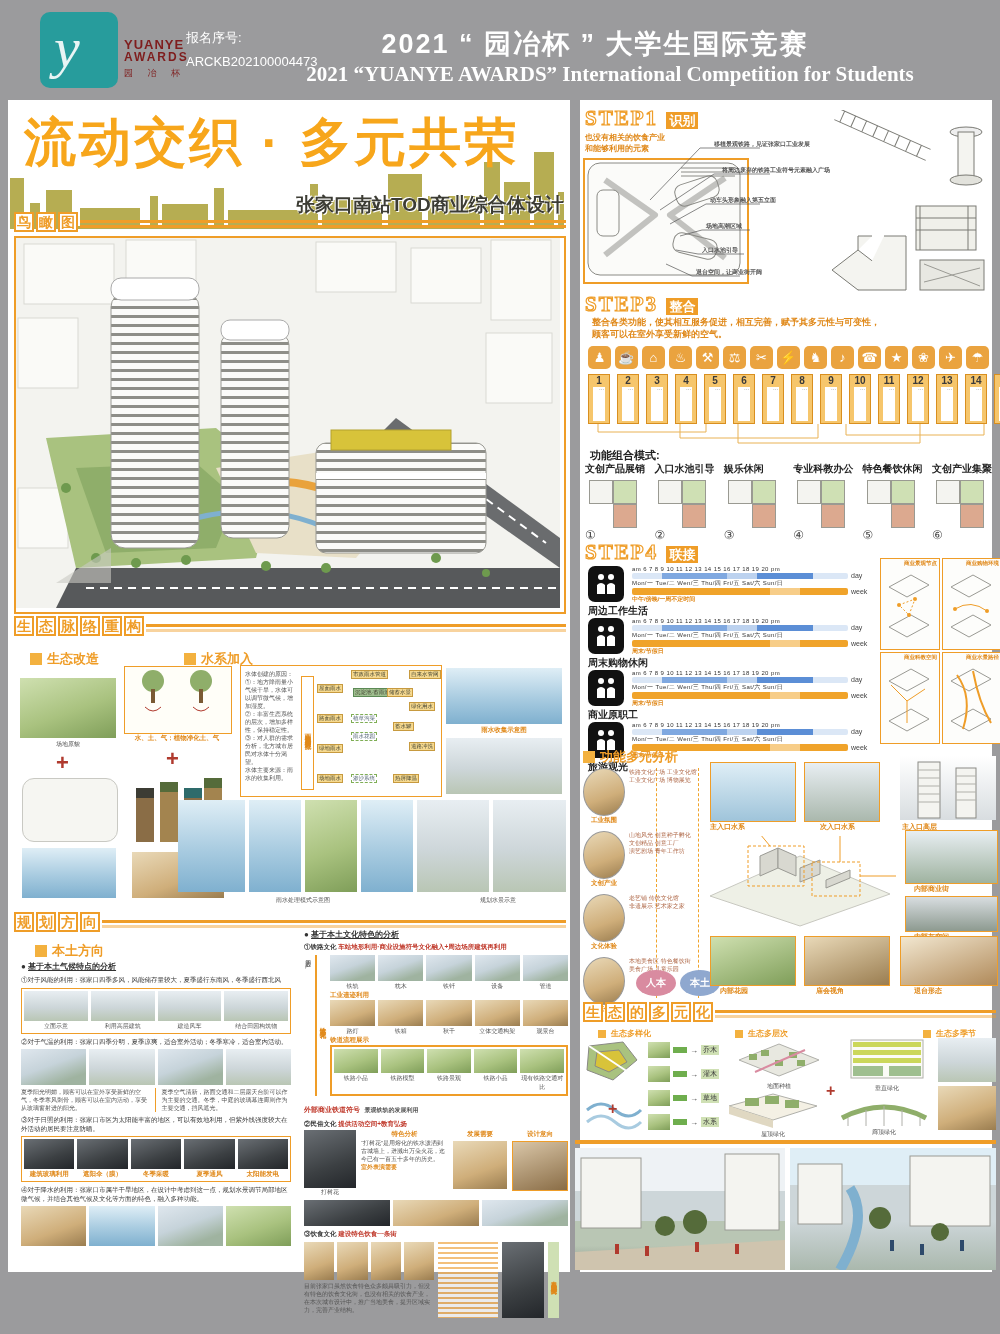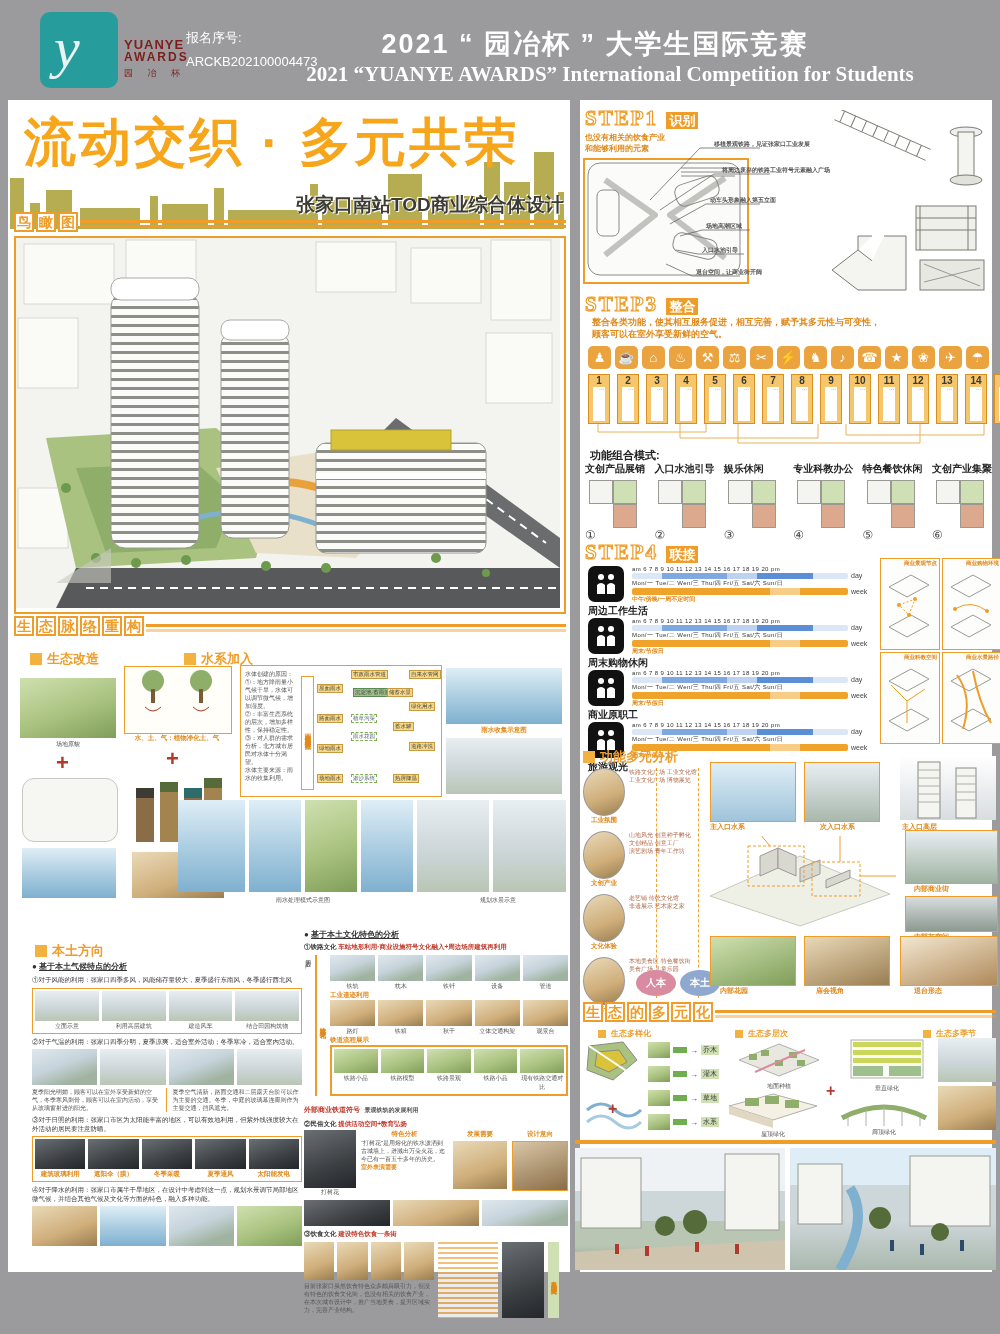--- a/index.html
+++ b/index.html
@@ -269,26 +269,30 @@
       <div class="thumb blue" style="flex:1.3;"></div>
       <div class="thumb blue" style="flex:1;"></div>
       <div class="thumb green" style="flex:1;"></div>
       <div class="thumb blue" style="flex:1;"></div>
       <div class="thumb sky" style="flex:1.4;"></div>
       <div class="thumb sky" style="flex:1.4;"></div>
     </div>
     <div class="abs cap" style="left:220px;top:796px;width:150px;">雨水处理模式示意图</div>
     <div class="abs cap" style="left:430px;top:796px;width:120px;">规划水景示意</div>
 
+    <div class="shead" style="left:6px;top:812px;width:552px;">
+      <span><span class="bx">规</span><span class="bx">划</span><span class="bx">方</span><span class="bx">向</span></span>
+      <span class="shline thin" style="flex:1;"></span>
+    </div>
     <div class="sub" style="left:27px;top:842px;">
       <span class="sq"></span>
       <span>本土方向</span>
     </div>
 
-    <div class="abs" style="left:24px;top:862px;width:270px;">
+    <div class="abs" style="left:13px;top:862px;width:270px;">
       <div class="itemtxt" style="font-weight:bold;">● <u>基于本土气候特点的分析</u></div>
       <div class="t65" style="margin-top:4px;">①对于风能的利用：张家口四季多风，风能储存量较大，夏季盛行东南风，冬季盛行西北风</div>
       <div class="obox cellrow" style="margin-top:3px;padding:2px;border-width:1px;">
 
           <div class="cell">
             <div class="thumb sky"></div>
             <div class="cap">立面示意</div>
           </div>
 
           <div class="cell">

